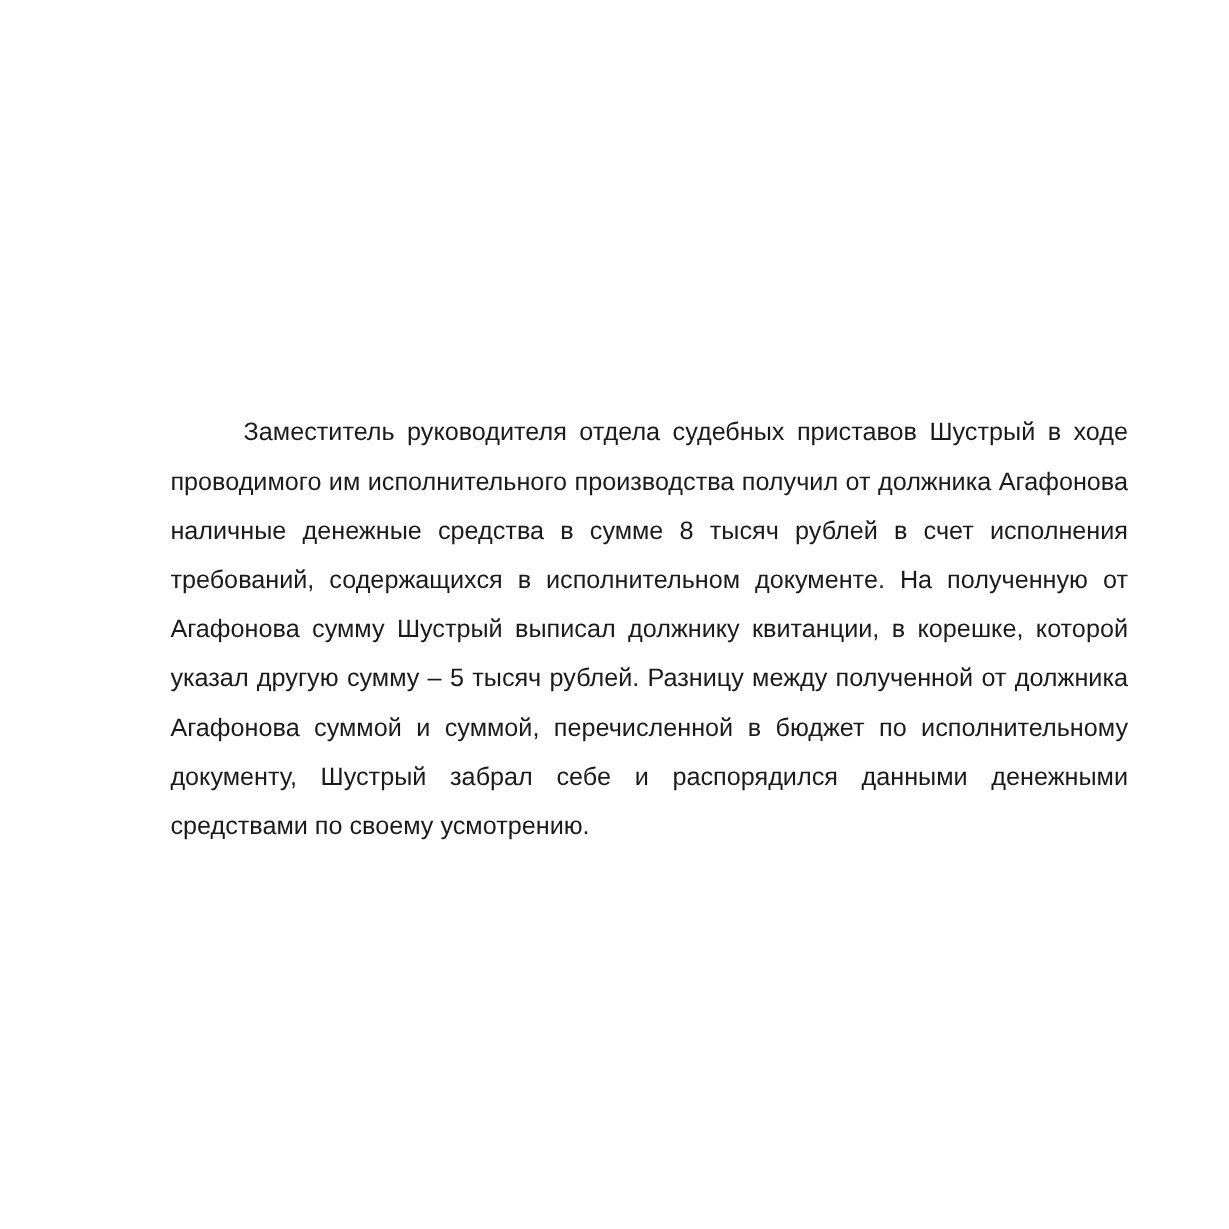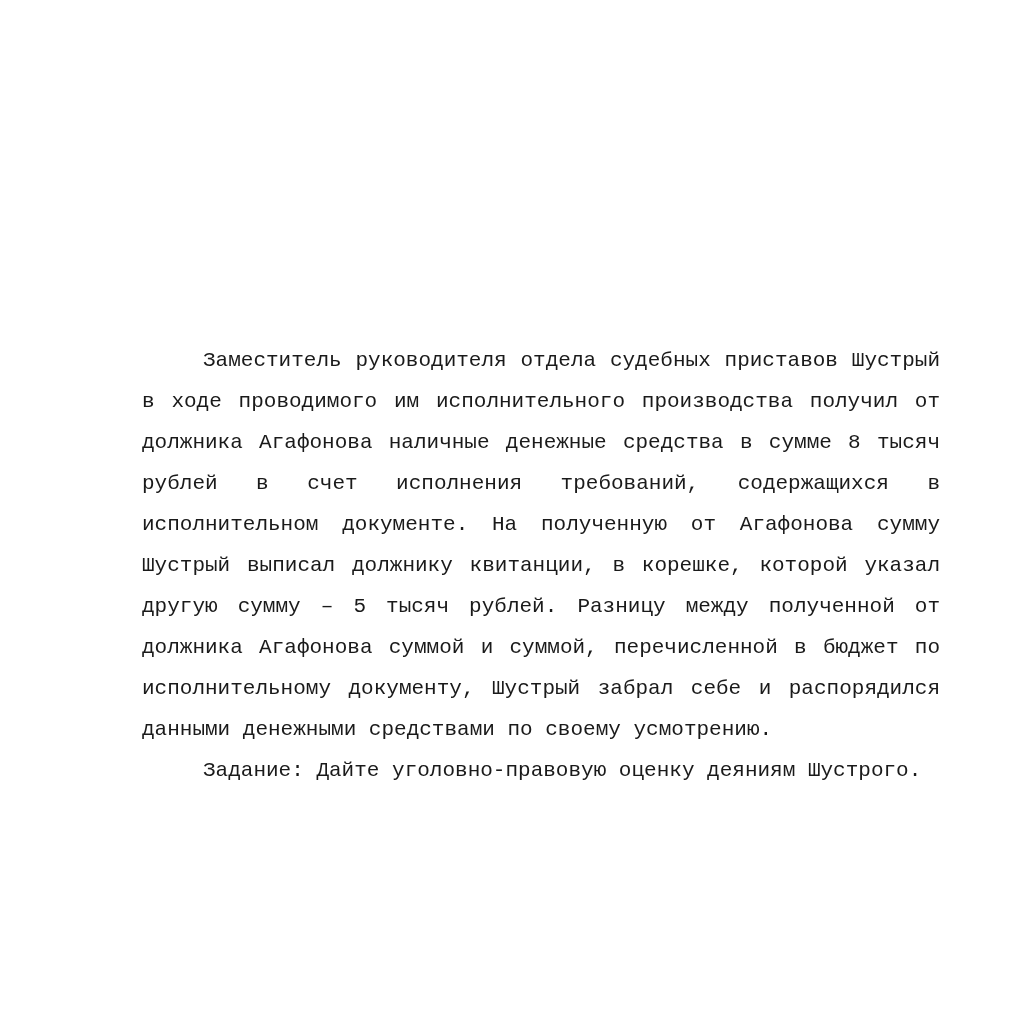--- a/index.html
+++ b/index.html
@@ -12,34 +12,33 @@
       height: 1024px;
       position: relative;
       overflow: hidden;
     }
     .page {
       position: absolute;
       left: 142px;
       top: 340px;
       width: 798px;
       color: #1a1a1a;
-      font-family: Liberation Mono, monospace;
+      font-family: Liberation Sans, sans-serif;
       font-size: 21px;
       line-height: 41px;
     }
     .para {
       margin: 0;
       text-indent: 61px;
       text-align: justify;
     }
     .task {
       margin: 0;
       text-indent: 61px;
       text-align: left;
     }
   </style>
 </head>
 <body>
 
 <div class="page">
   <p class="para">Заместитель руководителя отдела судебных приставов Шустрый в ходе проводимого им исполнительного производства получил от должника Агафонова наличные денежные средства в сумме 8 тысяч рублей в счет исполнения требований, содержащихся в исполнительном документе. На полученную от Агафонова сумму Шустрый выписал должнику квитанции, в корешке, которой указал другую сумму – 5 тысяч рублей. Разницу между полученной от должника Агафонова суммой и суммой, перечисленной в бюджет по исполнительному документу, Шустрый забрал себе и распорядился данными денежными средствами по своему усмотрению.</p>
-  <p class="task">Задание: Дайте уголовно-правовую оценку деяниям Шустрого.</p>
 </div>
 
 </body></html>

